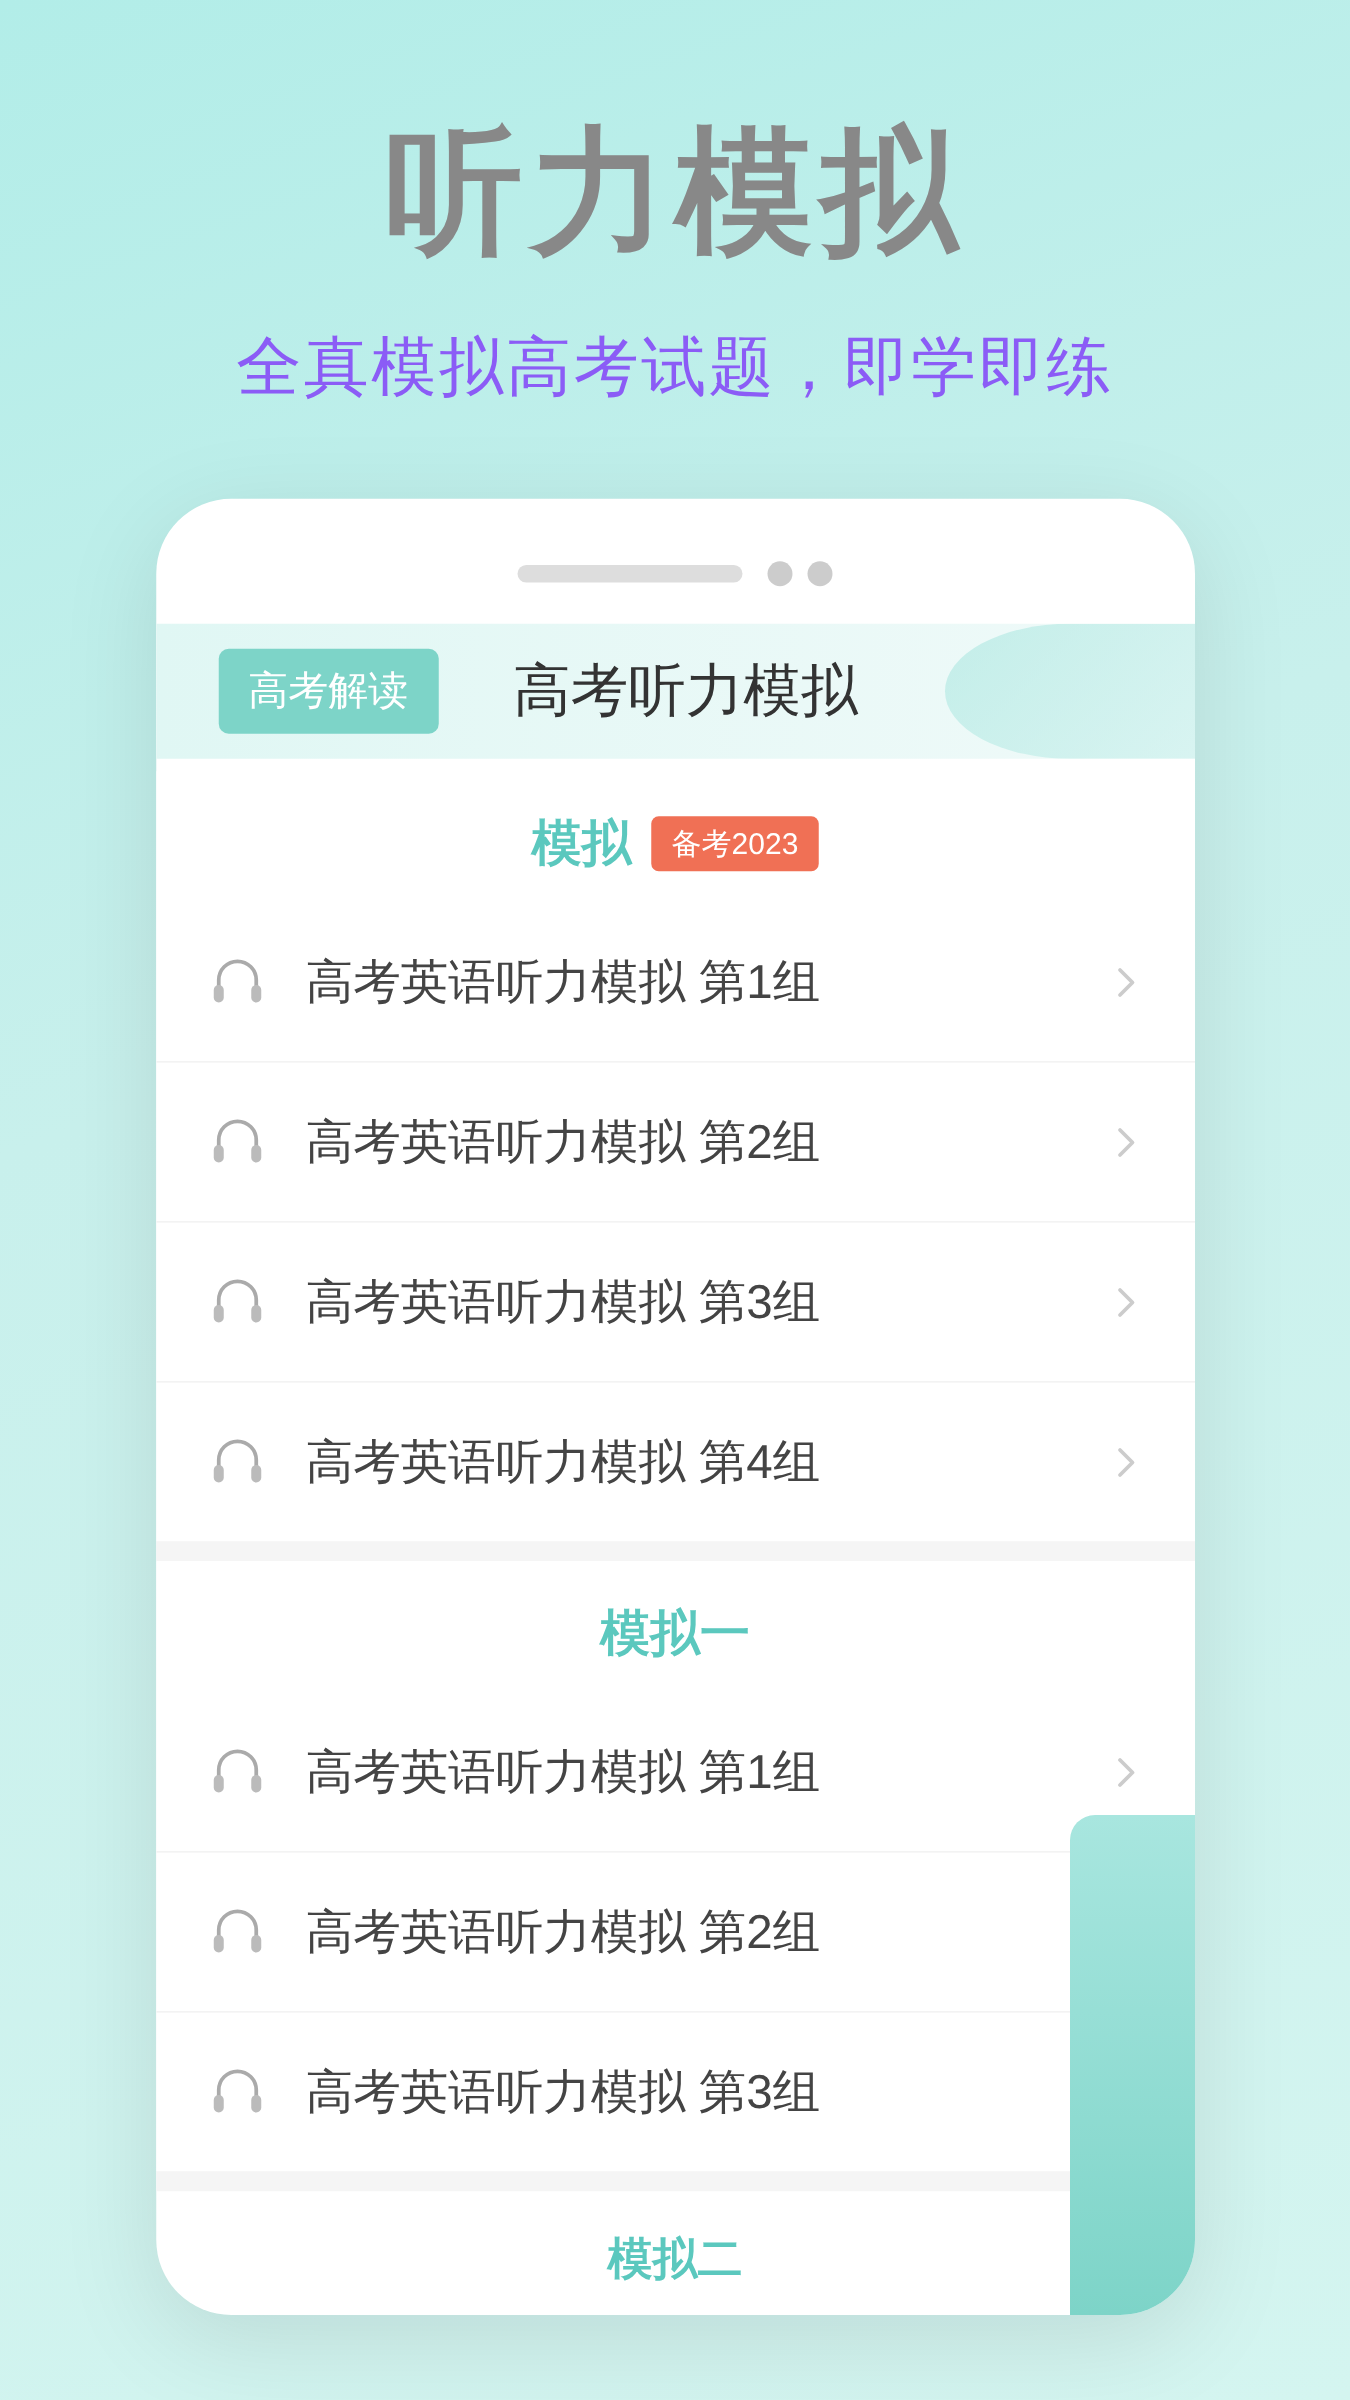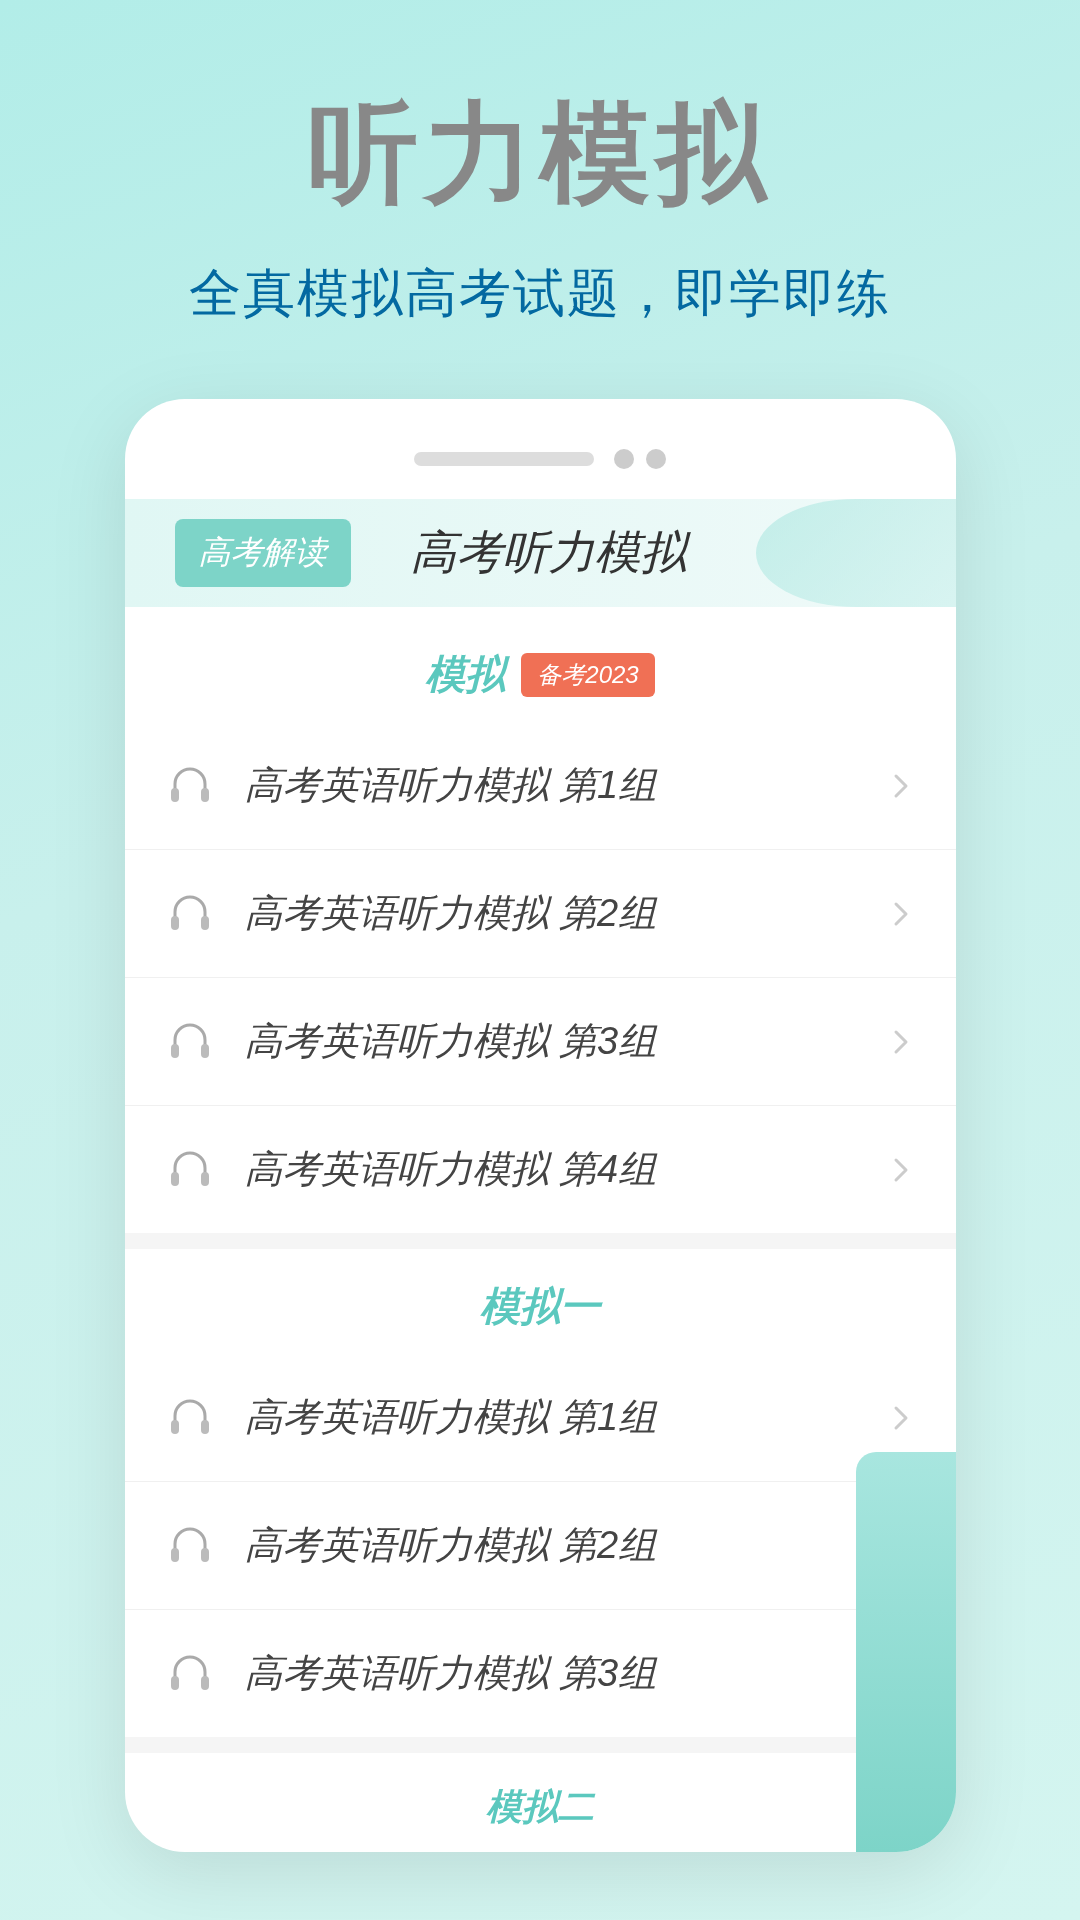--- a/index.html
+++ b/index.html
@@ -29,35 +29,34 @@
     .main-title {
       font-size: 110px;
       font-weight: 800;
       color: #888;
       letter-spacing: 6px;
       margin-bottom: 30px;
     }
 
     .subtitle {
       font-size: 52px;
-      color: #0369a1;
+      color: #8b5cf6;
       font-weight: 400;
       margin-bottom: 70px;
       letter-spacing: 2px;
     }
 
     .phone-mockup {
       width: 831px;
       background: white;
       border-radius: 60px;
       padding: 40px 0 0 0;
       box-shadow: 0 20px 80px rgba(0,0,0,0.1);
       overflow: hidden;
       position: relative;
-      font-style: italic;
     }
 
     .phone-top-bar {
       display: flex;
       justify-content: center;
       align-items: center;
       gap: 20px;
       padding: 10px 60px 30px;
     }
 

